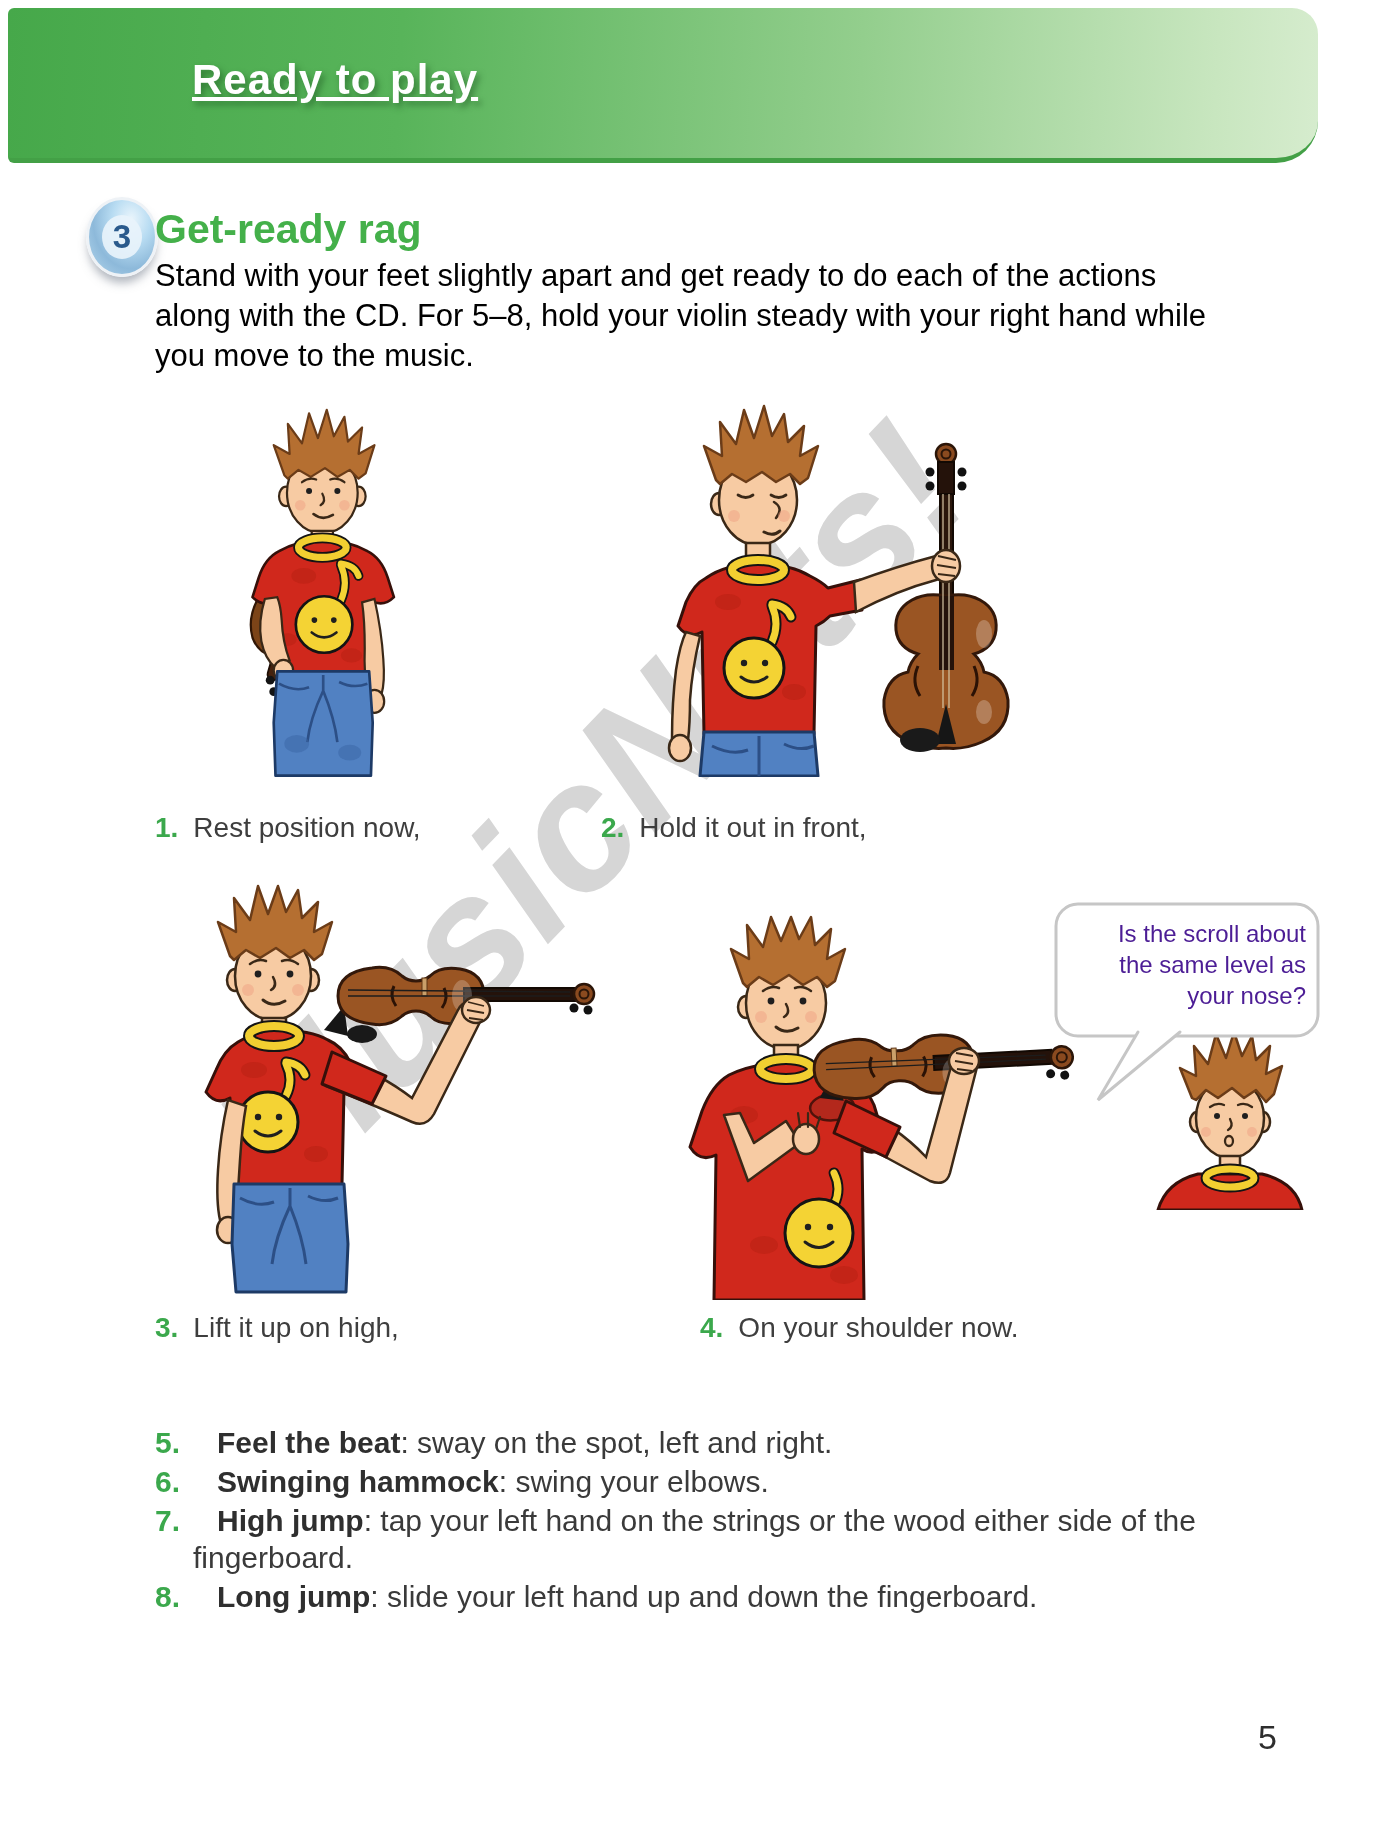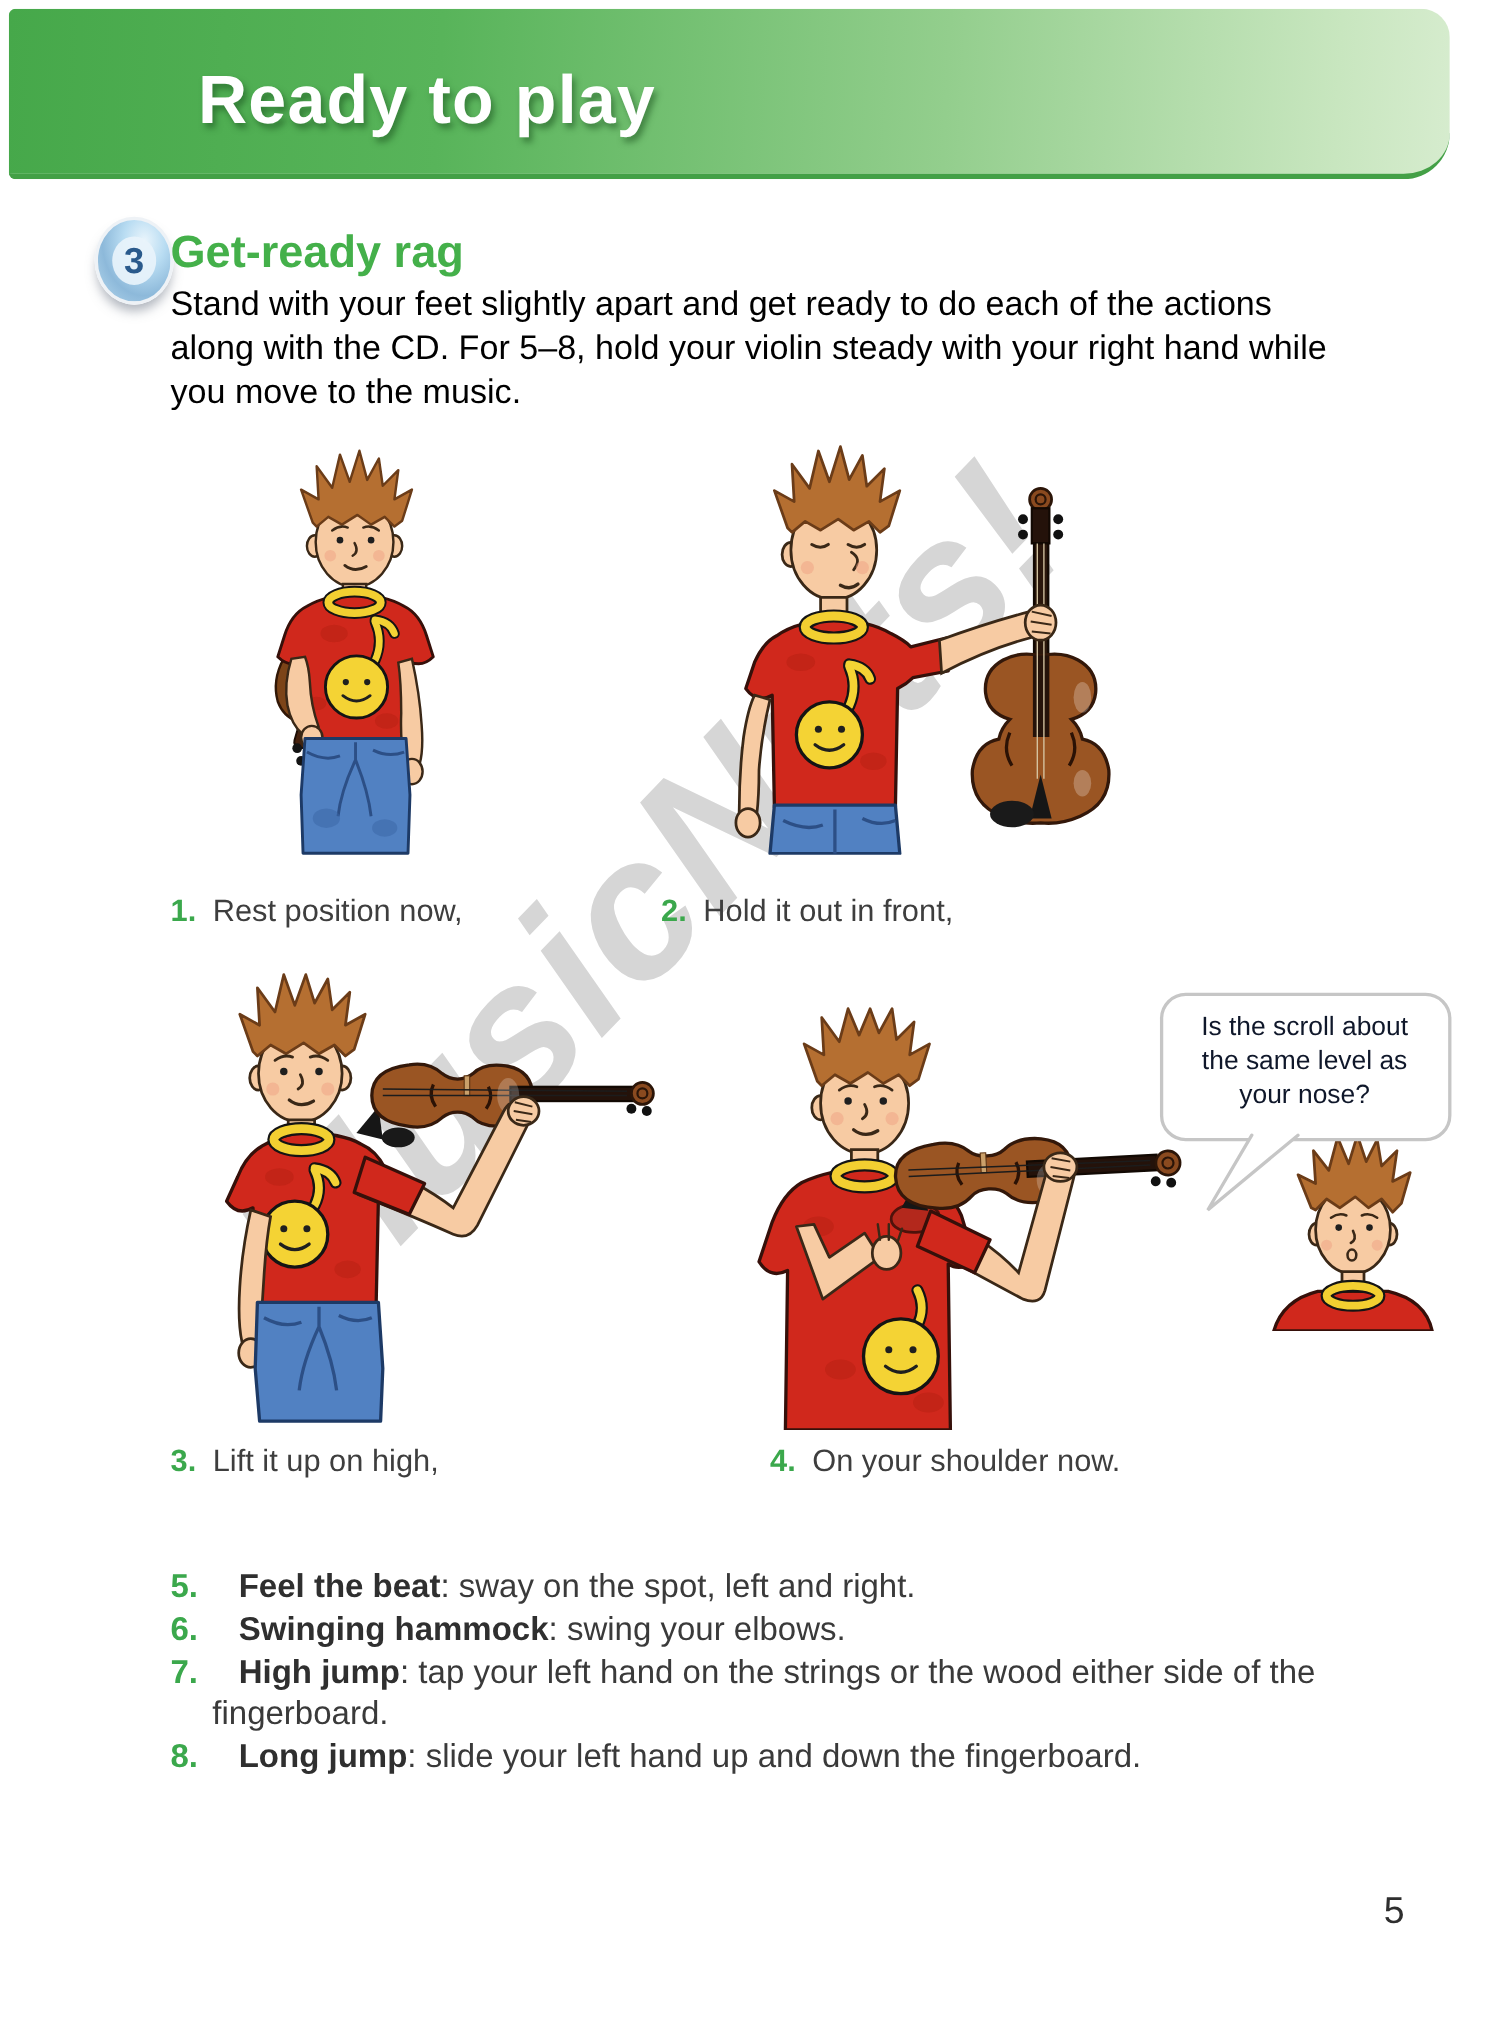--- a/index.html
+++ b/index.html
@@ -4,22 +4,22 @@
 <style>
   html,body{margin:0;padding:0;background:#ffffff;}
   .page{position:relative;width:1373px;height:1839px;background:#fff;overflow:hidden;
         font-family:"Liberation Sans",sans-serif;}
 
   
   .banner{position:absolute;left:8px;top:8px;width:1310px;height:150px;
           background:linear-gradient(93deg,#46a84a 0%,#58b45a 30%,#93ce8d 65%,#c8e6bf 92%,#d6ecce 100%);
           border-radius:6px 26px 42px 6px;
           border-bottom:5px solid #43a046;}
-  .banner-title{position:absolute;left:172px;top:48px;font-size:62px;font-weight:bold;color:#ffffff;
-          letter-spacing:1px;text-shadow:3px 4px 6px rgba(25,80,30,0.55);}
+  .banner-title{position:absolute;left:184px;top:48px;font-size:42px;font-weight:bold;color:#ffffff;
+          letter-spacing:1px;text-shadow:3px 4px 6px rgba(25,80,30,0.55);text-decoration:underline;}
 
   
   .badge{position:absolute;left:86px;top:197px;width:66px;height:74px;border-radius:50%;
          background:radial-gradient(ellipse at 64% 26%,#eaf5fc 0%,#b8dcf2 32%,#8db9da 64%,#a6cce6 86%,#bcd9ec 100%);
          border:3px solid #eef2f6;box-shadow:0 8px 10px -2px rgba(100,110,125,0.5);}
   .badge-inner{position:absolute;left:50%;top:50%;transform:translate(-50%,-50%);
          width:40px;height:44px;border-radius:50%;background:rgba(232,243,251,0.92);
          display:flex;align-items:center;justify-content:center;
          font-size:33px;font-weight:bold;color:#2a5a8c;}
 
@@ -45,21 +45,21 @@
   .caption{position:absolute;z-index:3;font-size:28px;color:#3e3e3e;white-space:nowrap;}
   .caption .num{color:#3ba84c;font-weight:bold;margin-right:15px;}
   #cap1{left:155px;top:812px;}
   #cap2{left:601px;top:812px;}
   #cap3{left:155px;top:1312px;}
   #cap4{left:700px;top:1312px;}
 
   
   .bubble-svg{position:absolute;left:1046px;top:896px;z-index:4;}
   .bubble-text{position:absolute;left:1066px;top:918px;width:240px;z-index:5;
-         font-size:24px;line-height:31px;color:#0f172a;text-align:center;}
+         font-size:24px;line-height:31px;color:#4c1d95;text-align:right;}
 
   
   .actions{position:absolute;left:155px;top:1424px;z-index:3;}
   .action-row{display:flex;margin-bottom:2px;font-size:30px;line-height:37px;color:#3a3a3a;}
   .action-num{width:38px;flex:none;font-weight:bold;color:#3ba84c;}
   .action-text{width:1015px;}
   .action-text b{color:#2f2f2f;margin-left:24px;}
 
   .page-number{position:absolute;left:1258px;top:1718px;font-size:34px;color:#2e2e2e;z-index:3;}
 </style>

